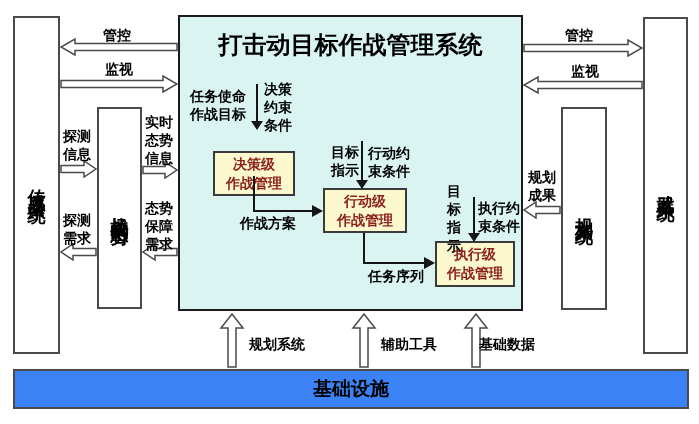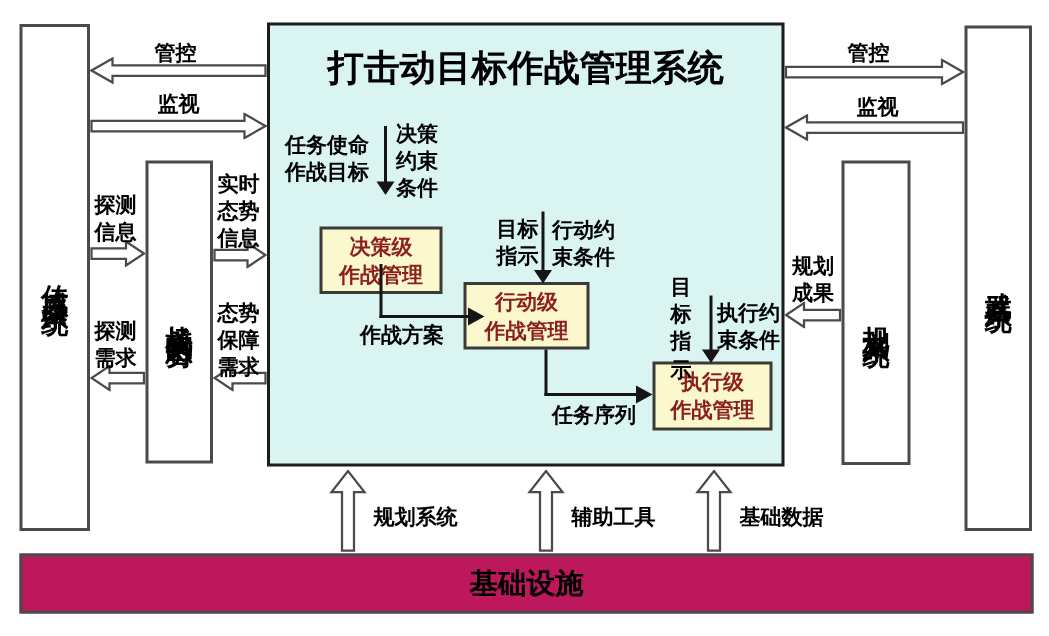--- a/index.html
+++ b/index.html
@@ -17,21 +17,21 @@
         display:flex;align-items:center;justify-content:center;text-align:center;
         font-weight:bold;font-size:14px;line-height:1.35;color:#8b1e1e;white-space:pre-line;}
   .lbl{position:absolute;font-weight:bold;font-size:14px;line-height:1.3;white-space:pre-line;
        color:#000;}
   .line{position:absolute;background:#151515;}
   .tri-down{position:absolute;width:0;height:0;border-left:6px solid transparent;
             border-right:6px solid transparent;border-top:9px solid #151515;}
   .tri-right{position:absolute;width:0;height:0;border-top:6px solid transparent;
              border-bottom:6px solid transparent;border-left:11px solid #151515;}
   .infra{position:absolute;left:13px;top:369px;width:676px;height:40px;box-sizing:border-box;
-         border:2px solid #4a4a4a;background:#be185d;display:flex;align-items:center;
+         border:2px solid #4a4a4a;background:#3b82f6;display:flex;align-items:center;
          justify-content:center;gap:4px;}
   .infra-title{font-size:19px;font-weight:bold;color:#000;}
   .infra-note{font-size:12px;font-weight:bold;color:#000;padding-top:3px;}
   svg.arrow{position:absolute;display:block;}
 </style>
 </head>
 <body>
 
 <div class="canvas">
 
@@ -49,21 +49,21 @@
 
   <div class="box" style="left:643px;top:17px;width:45px;height:337px;">
     <span class="vtext" style="font-size:18px;letter-spacing:3px;">武器系统</span>
   </div>
 
   <div class="center-box"></div>
   <div class="title">打击动目标作战管理系统</div>
 
   <div class="ybox" style="left:213px;top:131px;width:82px;height:45px;margin-top:20px;">决策级
 作战管理</div>
-  <div class="ybox" style="left:309px;top:188px;width:84px;height:45px;">行动级
+  <div class="ybox" style="left:323px;top:188px;width:84px;height:45px;">行动级
 作战管理</div>
   <div class="ybox" style="left:435px;top:241px;width:80px;height:46px;">执行级
 作战管理</div>
 
   <div class="line" style="left:256px;top:84px;width:2px;height:38px;"></div>
   <div class="tri-down" style="left:251px;top:121px;"></div>
 
   <div class="line" style="left:361px;top:141px;width:2px;height:40px;"></div>
   <div class="tri-down" style="left:356px;top:180px;"></div>
 
@@ -154,19 +154,19 @@
   <div class="lbl" style="left:249px;top:335px;">规划系统</div>
 
   <svg class="arrow" style="left:351px;top:313px;" width="26" height="55" viewBox="0 0 26 55">
     <polygon points="9,54 9,15 2,15 13,1 24,15 17,15 17,54" fill="#fff" stroke="#4a4a4a" stroke-width="1.5"></polygon>
   </svg>
   <div class="lbl" style="left:381px;top:335px;">辅助工具</div>
 
   <svg class="arrow" style="left:463px;top:313px;" width="26" height="55" viewBox="0 0 26 55">
     <polygon points="9,54 9,15 2,15 13,1 24,15 17,15 17,54" fill="#fff" stroke="#4a4a4a" stroke-width="1.5"></polygon>
   </svg>
-  <div class="lbl" style="left:493px;top:335px;text-align:right;">基础数据</div>
+  <div class="lbl" style="left:479px;top:335px;text-align:right;">基础数据</div>
 
   <div class="infra">
     <span class="infra-title">基础设施</span>
   </div>
 
 </div>
 
 </body></html>

